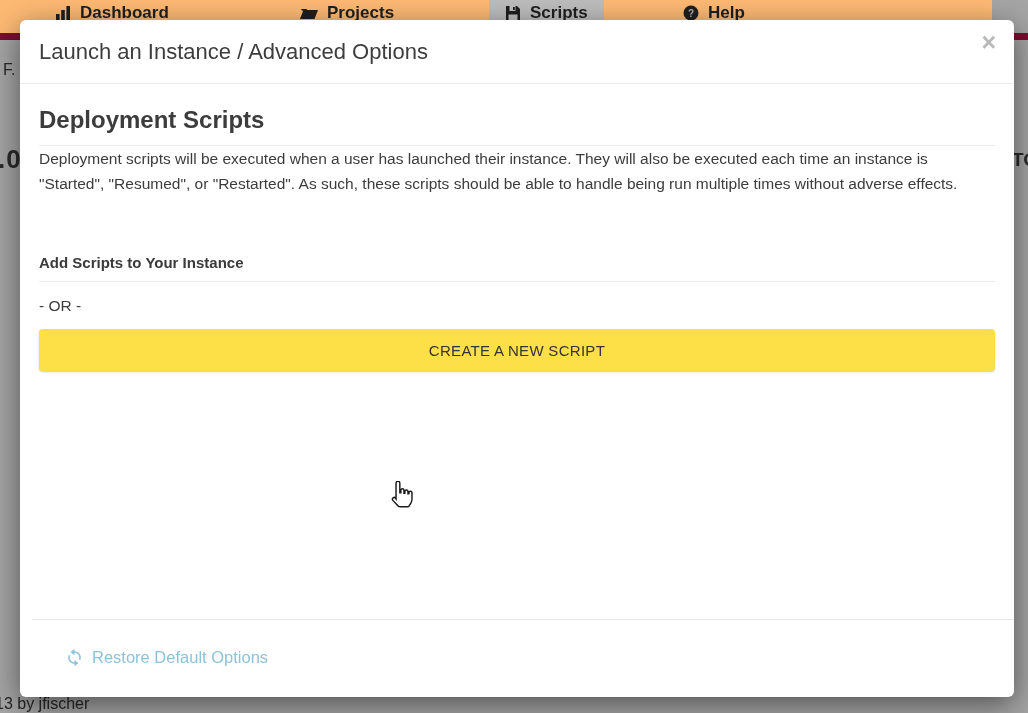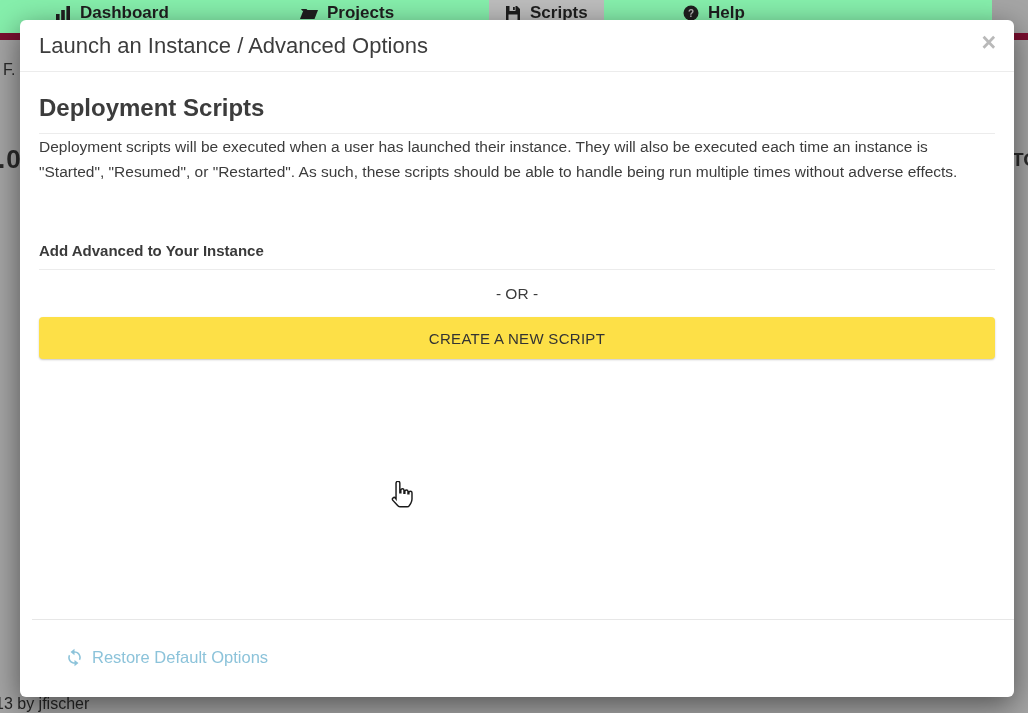--- a/index.html
+++ b/index.html
@@ -6,21 +6,21 @@
   html,body { width:1028px; height:713px; overflow:hidden; }
   body {
     font-family:"Liberation Sans", sans-serif;
     background:#a5a5a5;
     position:relative;
   }
 
   
   .bg-navbar {
     position:absolute; left:0; top:0; width:992px; height:33px;
-    background:#86efac; overflow:hidden;
+    background:#fdba74; overflow:hidden;
   }
   .nav-item {
     position:absolute; top:-7px; height:40px;
     display:flex; align-items:center; gap:9px;
     color:#1f1f1f; font-size:17px; font-weight:bold; white-space:nowrap;
   }
   .nav-item .nicon { display:flex; align-items:center; }
   .nav-item.active { background:#bdbdbd; padding:0 16px; }
   .bg-stripe {
     position:absolute; left:0; top:33px; width:1028px; height:7px;
@@ -33,21 +33,21 @@
   .frag-bott { left:-5px; top:695px; font-size:16px; color:#262626; }
 
   
   .modal {
     position:absolute; left:20px; top:20px; width:994px; height:677px;
     background:#fff; border-radius:6px;
     box-shadow:0 8px 30px rgba(0,0,0,.5);
     z-index:5;
   }
   .modal-header {
-    position:relative; height:52px; padding:0 19px;
+    position:relative; height:64px; padding:0 19px;
     border-bottom:1px solid #ececec;
     display:flex; align-items:center;
   }
   .modal-title { font-size:22px; color:#3d3d3d; }
   .modal-close {
     position:absolute; right:18px; top:10px;
     font-size:25px; font-weight:bold; color:#b9b9b9;
     background:none; border:none; cursor:pointer; line-height:1;
     font-family:"Liberation Sans", sans-serif;
   }
@@ -77,21 +77,21 @@
     position:absolute; right:1px; top:1px; bottom:1px; width:15px;
     background:linear-gradient(#f6f6f6,#d7d7d7);
     border-left:1px solid #9e9e9e;
     border-radius:0 3px 3px 0;
     display:flex; align-items:center; justify-content:center;
   }
   .select-arrow .caret {
     width:0; height:0; border-left:4px solid transparent;
     border-right:4px solid transparent; border-top:5px solid #1a1a1a;
   }
-  .or-label { margin-top:15px; text-align:center; font-size:15.5px; color:#3c3c3c; }
+  .or-label { margin-top:15px; text-align:left; font-size:15.5px; color:#3c3c3c; }
   .create-btn {
     margin-top:14px; width:100%; height:42px;
     background:#fde047; border:none; border-radius:4px;
     box-shadow:0 1px 2px rgba(0,0,0,.22);
     font-size:15px; color:#333; letter-spacing:.3px; cursor:pointer;
     font-family:"Liberation Sans", sans-serif;
   }
   .hand-cursor { position:absolute; left:368px; top:461px; z-index:9; }
 
   .modal-footer {
@@ -171,21 +171,21 @@
     <div class="modal-title">Launch an Instance / Advanced Options</div>
     <button class="modal-close">×</button>
   </div>
 
   <div class="modal-body">
     <h2 class="section-title">Deployment Scripts</h2>
     <p class="section-desc">Deployment scripts will be executed when a user has launched their instance. They will also be executed each time an instance is "Started", "Resumed", or "Restarted". As such, these scripts should be able to handle being run multiple times without adverse effects.</p>
 
     <div class="columns">
       <div class="col">
-        <div class="col-heading">Add Advanced to Your Instance</div>
+        <div class="col-heading">Add Scripts to Your Instance</div>
 
 
         <div class="or-label">- OR -</div>
 
         <button class="create-btn">CREATE A NEW SCRIPT</button>
       </div>
 
     </div>
   </div>
 

